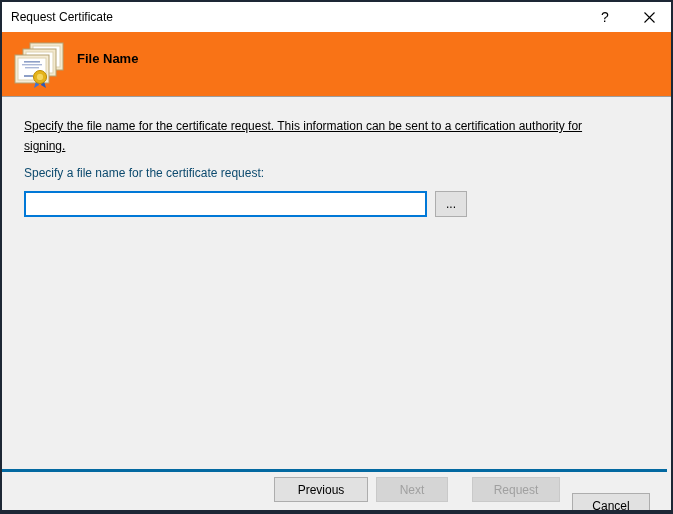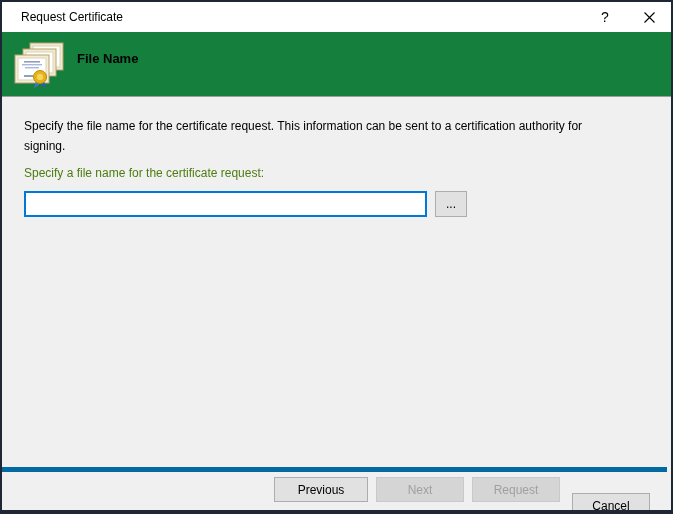--- a/index.html
+++ b/index.html
@@ -23,21 +23,21 @@
     position: absolute;
     top: 0; left: 0; right: 0;
     height: 30px;
     background: #ffffff;
     display: flex;
     align-items: center;
   }
   .titlebar-title {
     font-size: 12px;
     color: #000000;
-    padding-left: 19px;
+    padding-left: 9px;
     flex: 1 1 auto;
     white-space: nowrap;
   }
   .caption-btn {
     width: 44px;
     height: 30px;
     display: flex;
     align-items: center;
     justify-content: center;
     background: transparent;
@@ -47,21 +47,21 @@
     font-size: 14px;
     color: #000;
     cursor: pointer;
   }
   .caption-btn svg { display: block; }
   
   .header {
     position: absolute;
     top: 30px; left: 0; right: 0;
     height: 64px;
-    background: #15803d;
+    background: #f97316;
     border-bottom: 1px solid #9d9d9d;
   }
   .cert-icon {
     position: absolute;
     left: 11px;
     top: 10px;
     width: 52px;
     height: 48px;
   }
   .header-title {
@@ -81,27 +81,28 @@
   }
   .description {
     position: absolute;
     left: 22px;
     top: 19px;
     width: 600px;
     margin: 0;
     font-size: 12px;
     line-height: 20px;
     color: #000000;
+    text-decoration: underline;
   }
   .field-label {
     position: absolute;
     left: 22px;
     top: 69px;
     font-size: 12px;
-    color: #4d7c0f;
+    color: #0c4a6e;
   }
   .file-input {
     position: absolute;
     left: 22px;
     top: 94px;
     width: 403px;
     height: 26px;
     box-sizing: border-box;
     border: 2px solid #0078d7;
     background: #ffffff;
@@ -124,42 +125,42 @@
     color: #000;
     line-height: 10px;
     cursor: pointer;
   }
   
   .footer {
     position: absolute;
     left: 0; right: 4px; bottom: 0;
     height: 38px;
     background: #f0f0f0;
-    border-top: 5px solid #0369a1;
+    border-top: 3px solid #0369a1;
   }
   .dlg-btn {
     position: absolute;
     top: 5px;
     height: 25px;
     box-sizing: border-box;
     font-family: "Liberation Sans", sans-serif;
     font-size: 12px;
     background: #e1e1e1;
     border: 1px solid #adadad;
     color: #000000;
     cursor: pointer;
   }
   .dlg-btn:disabled {
     background: #d5d5d5;
     border-color: #c9c9c9;
     color: #a0a0a0;
     cursor: default;
   }
   .btn-previous { left: 272px; width: 94px; }
-  .btn-next     { left: 374px; width: 88px; }
+  .btn-next     { left: 374px; width: 72px; }
   .btn-finish   { left: 470px; width: 88px; }
   .btn-cancel   { left: 570px; width: 78px; margin-top: 16px; }
 </style>
 </head>
 <body>
 
 <div class="window">
 
   <div class="titlebar">
     <span class="titlebar-title">Request Certificate</span>

